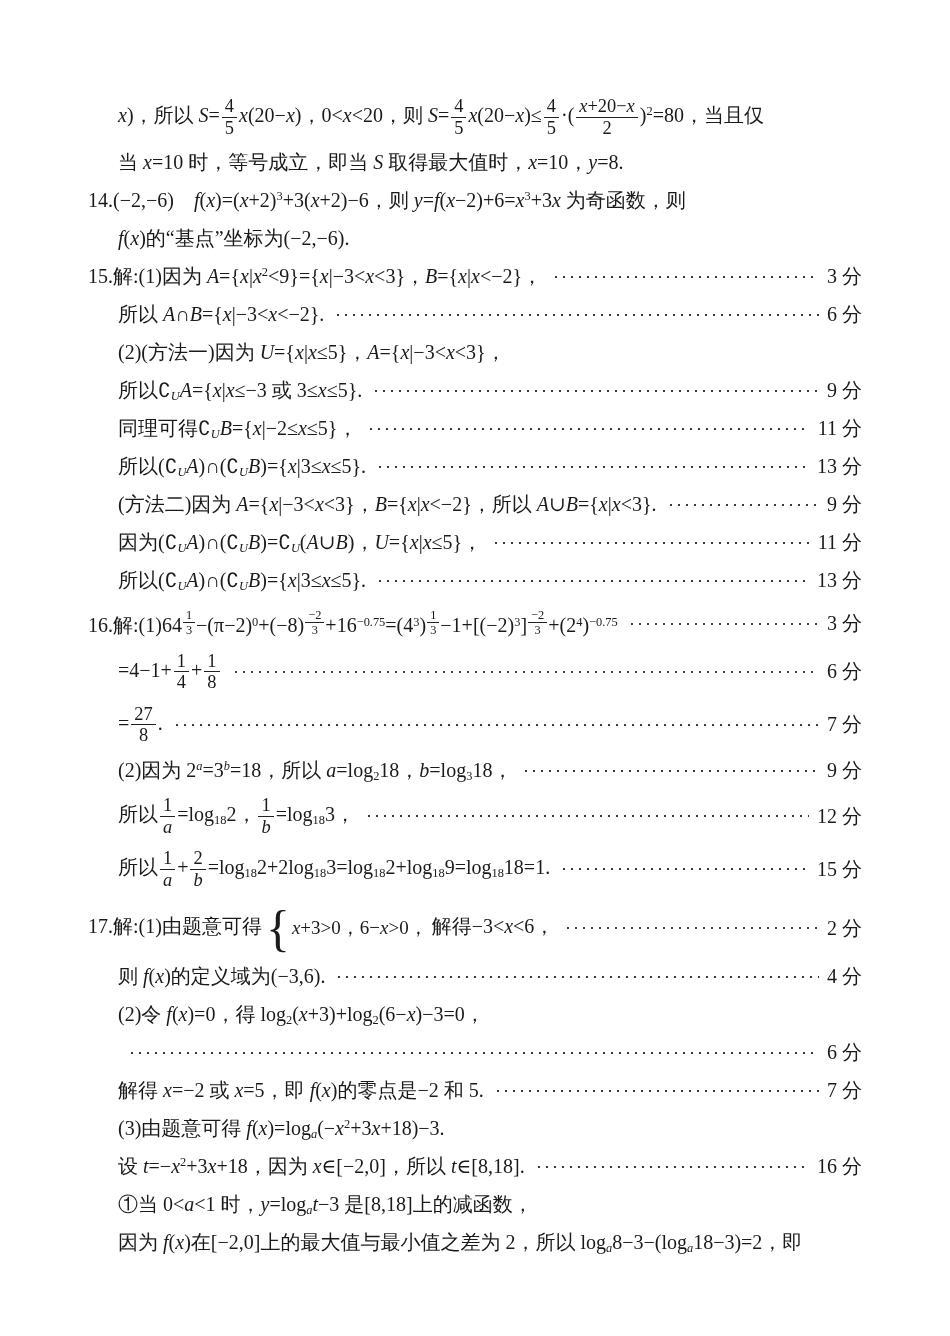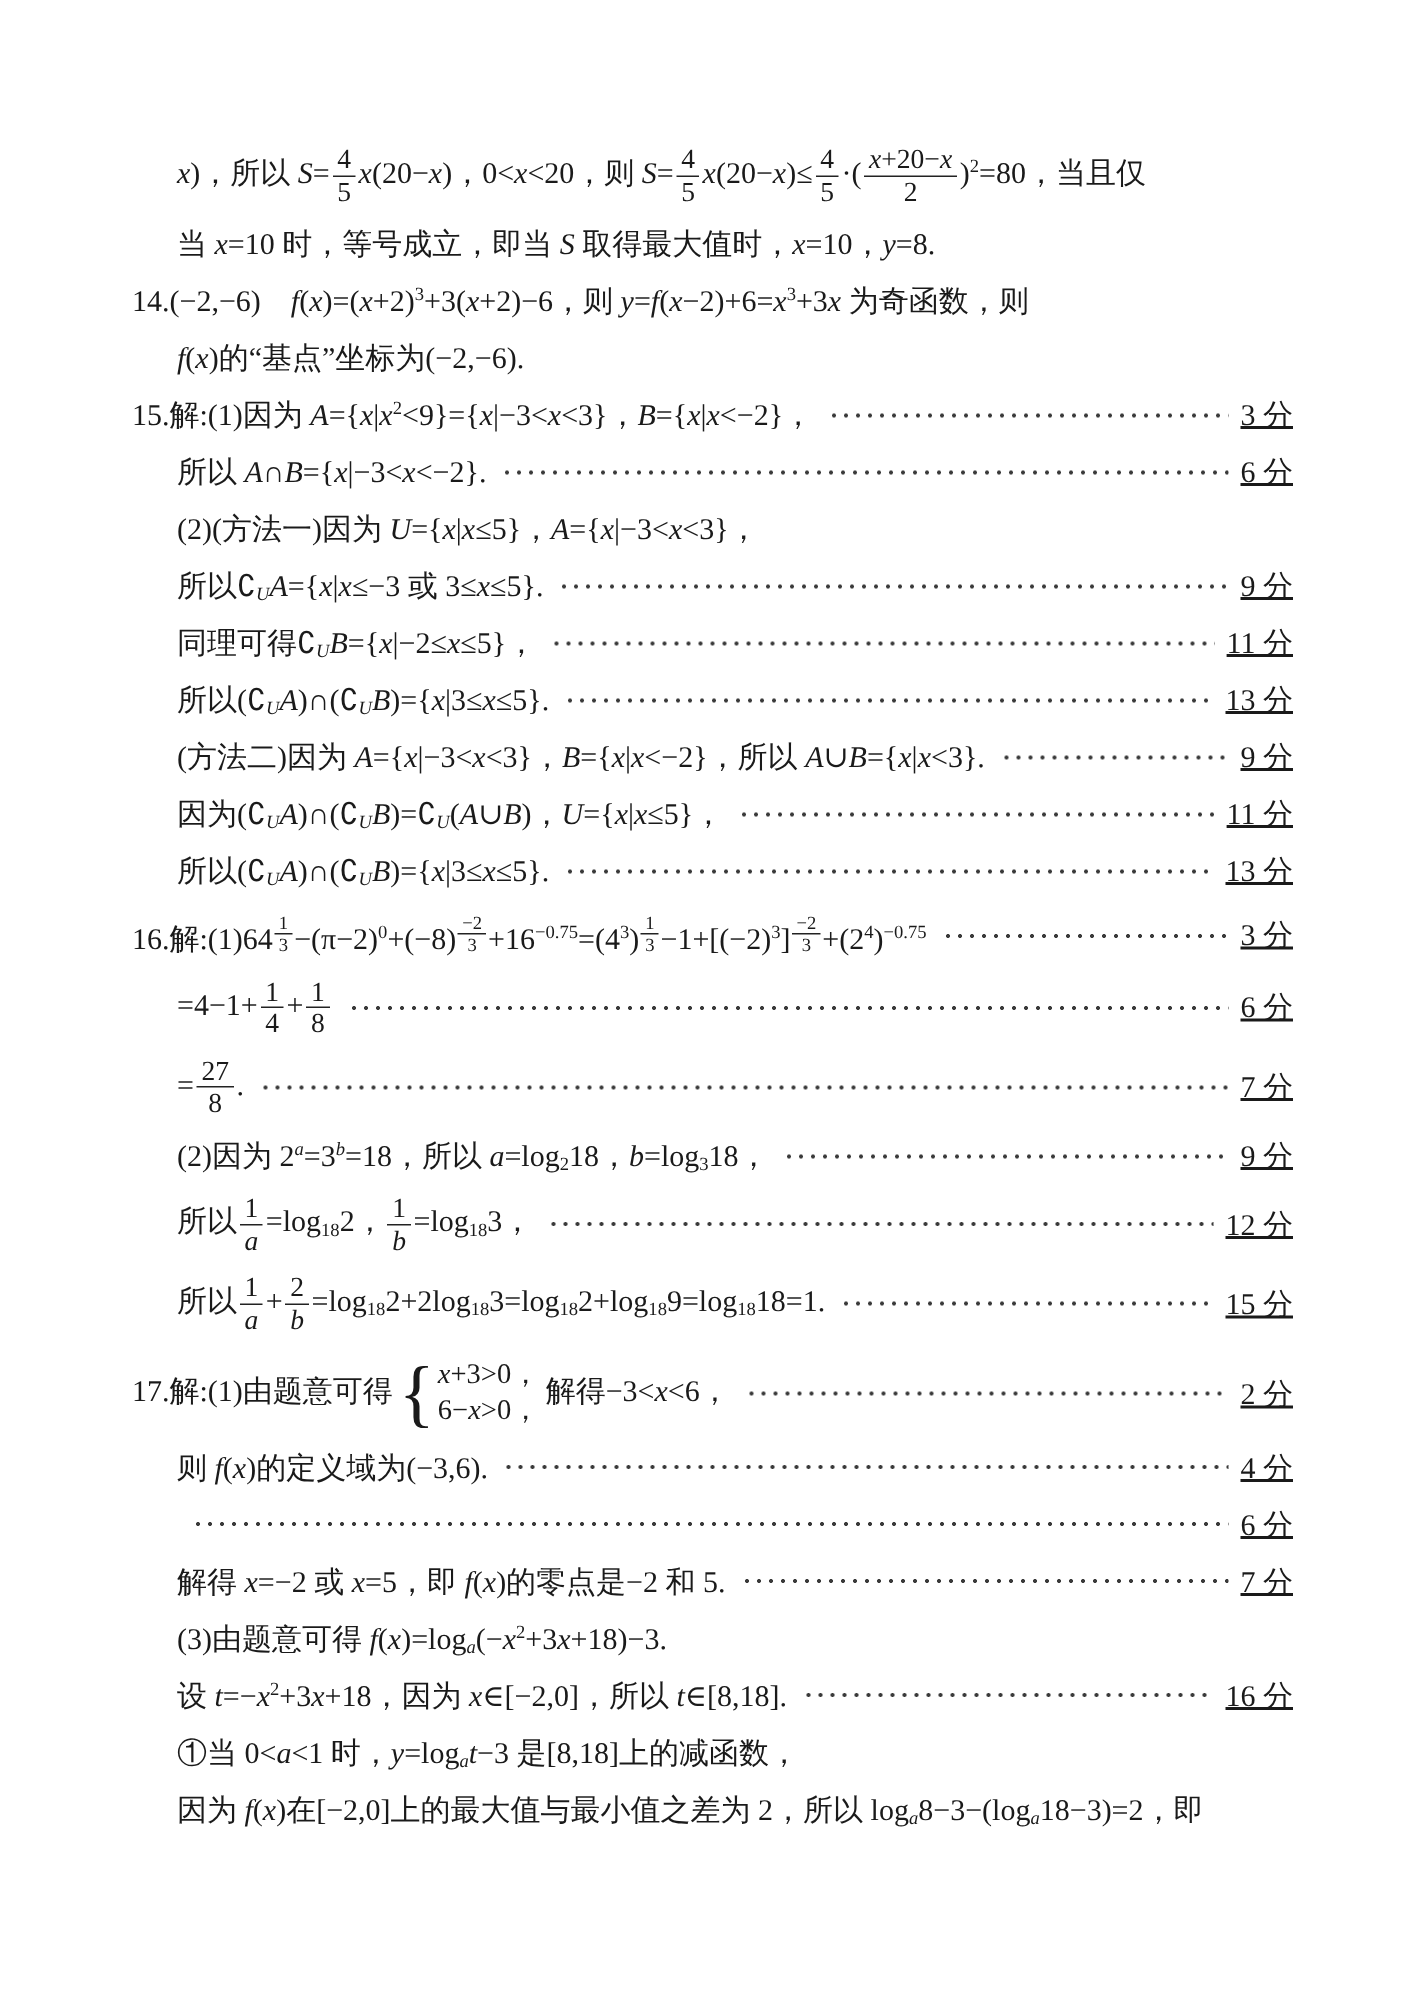--- a/index.html
+++ b/index.html
@@ -34,21 +34,21 @@
     flex: 1 1 auto;
     min-width: 18px;
     height: 1em;
     margin: 0 8px 0 10px;
     background-image: radial-gradient(circle, #3a3a3a 1.2px, transparent 1.5px);
     background-size: 8px 1em;
     background-position: 0 55%;
     background-repeat: repeat-x;
     align-self: center;
   }
-  .score { white-space: nowrap; flex: 0 0 auto; text-decoration: underline; }
+  .score { white-space: nowrap; flex: 0 0 auto; }
   i { font-style: italic; }
   sup { font-size: 0.62em; vertical-align: 0.55em; line-height: 0; }
   sub { font-size: 0.62em; vertical-align: -0.25em; line-height: 0; }
   .frac {
     display: inline-flex;
     flex-direction: column;
     align-items: center;
     vertical-align: middle;
     margin: 0 2px;
     line-height: 1.12;
@@ -65,21 +65,21 @@
     margin: 0 4px;
   }
   .brace {
     font-size: 2.5em;
     font-weight: 300;
     line-height: 0.95;
     margin-right: 2px;
   }
   .cases {
     display: inline-flex;
-    flex-direction: column;
+    flex-direction: row;
     line-height: 1.3;
     font-size: 0.95em;
     text-align: right;
   }
 </style>
 </head>
 <body>
 
 <div class="page">
   <div>
@@ -223,20 +223,23 @@
           </span>解得−3&lt;<i>x</i>&lt;6，</span>
         <span class="dots"></span>
         <span class="score">2 分</span>
       </div>
       <div class="line indent">
         <span class="content">则 <i>f</i>(<i>x</i>)的定义域为(−3,6).</span>
         <span class="dots"></span>
         <span class="score">4 分</span>
       </div>
       <div class="line indent">
+        <span class="content">(2)令 <i>f</i>(<i>x</i>)=0，得 log<sub>2</sub>(<i>x</i>+3)+log<sub>2</sub>(6−<i>x</i>)−3=0，</span>
+      </div>
+      <div class="line indent">
         <span class="dots"></span>
         <span class="score">6 分</span>
       </div>
       <div class="line indent">
         <span class="content">解得 <i>x</i>=−2 或 <i>x</i>=5，即 <i>f</i>(<i>x</i>)的零点是−2 和 5.</span>
         <span class="dots"></span>
         <span class="score">7 分</span>
       </div>
       <div class="line indent">
         <span class="content">(3)由题意可得 <i>f</i>(<i>x</i>)=log<sub><i>a</i></sub>(−<i>x</i><sup>2</sup>+3<i>x</i>+18)−3.</span>

